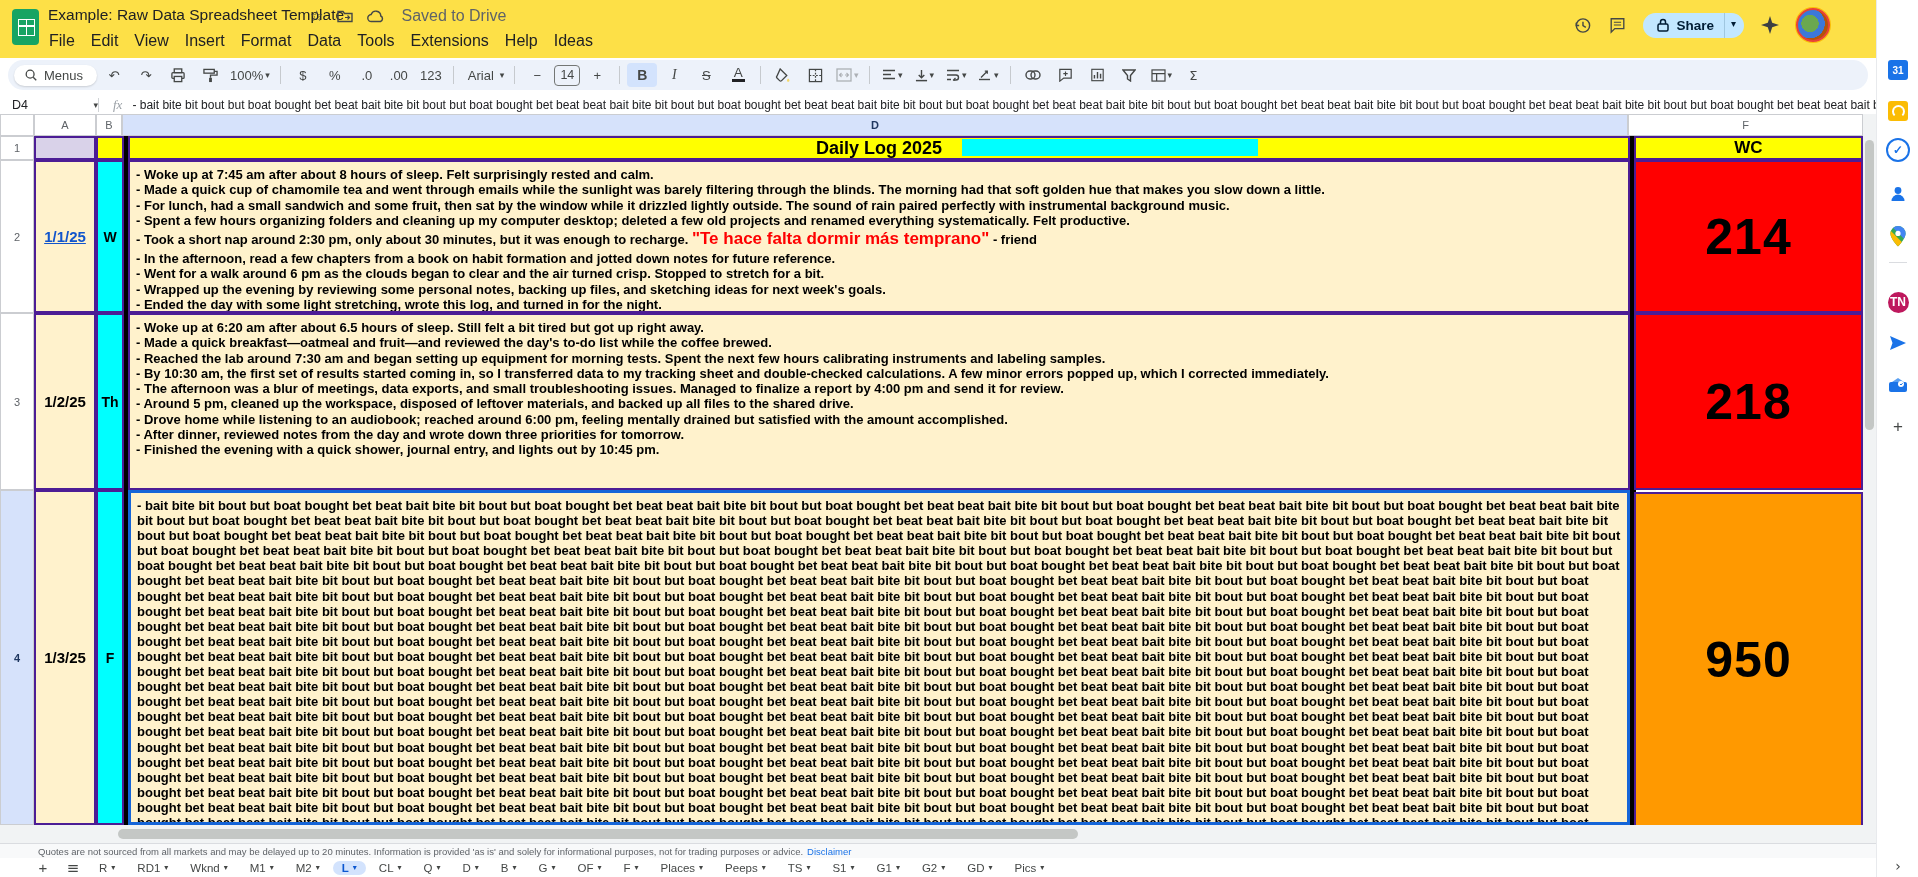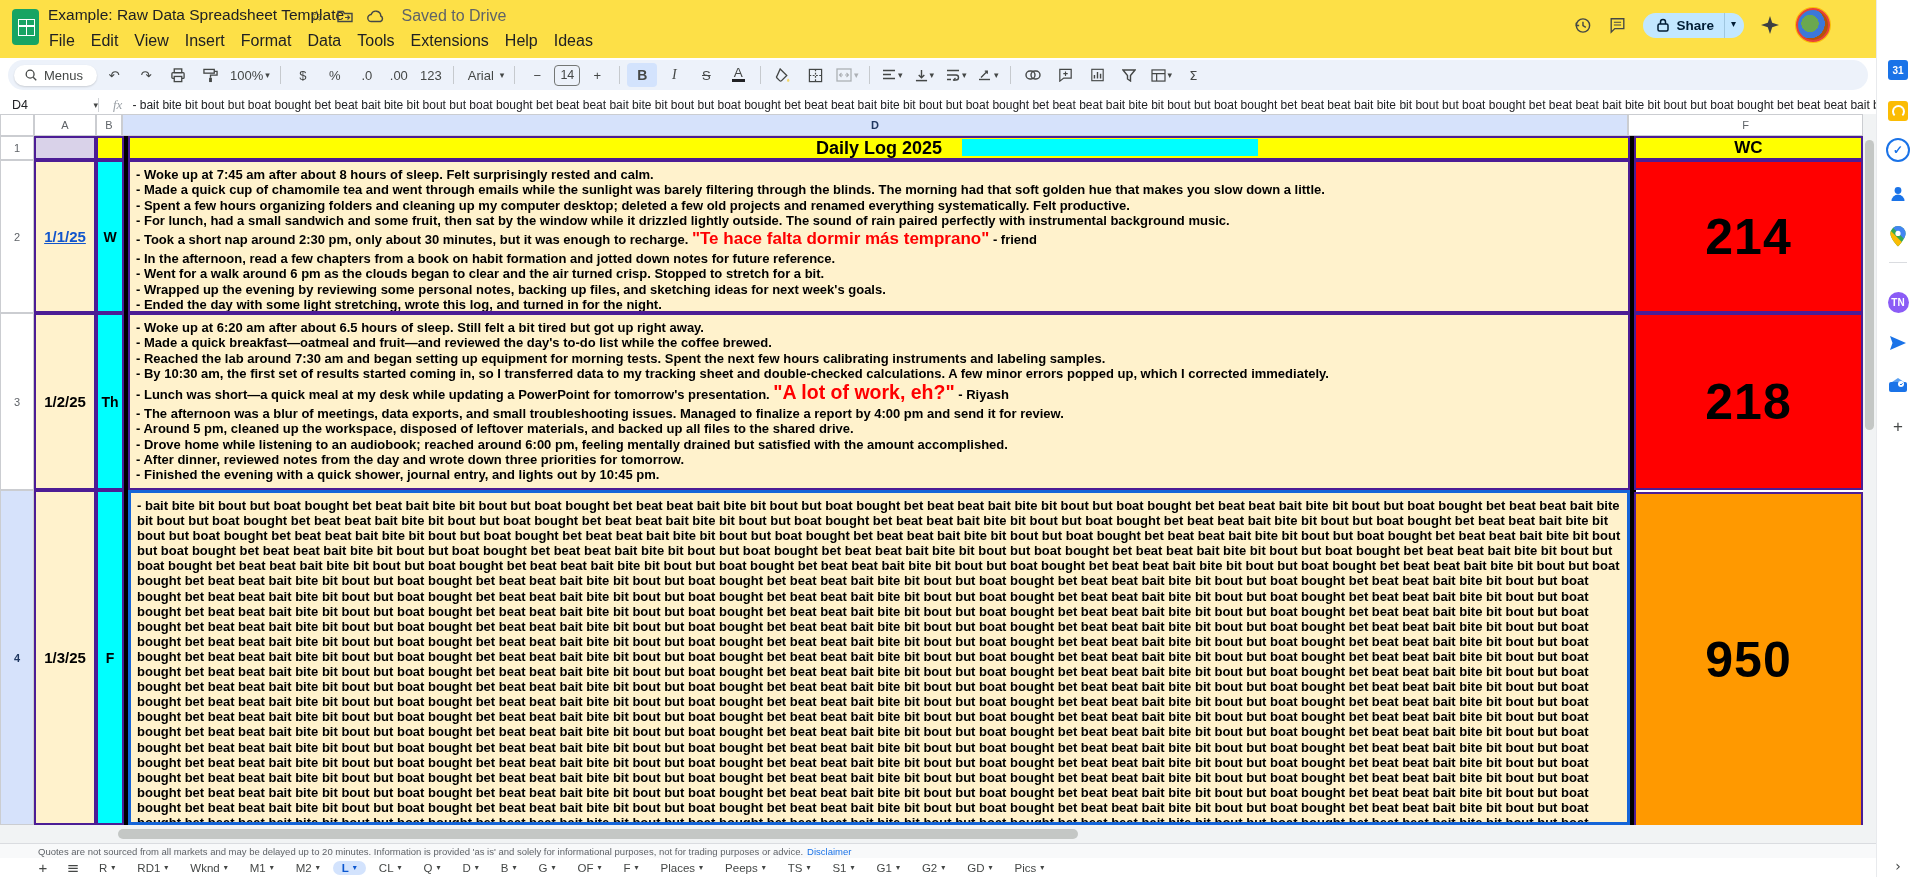--- a/index.html
+++ b/index.html
@@ -112,21 +112,21 @@
   
   .sidebar{position:absolute;left:1876px;top:0;width:42px;height:877px;background:#fff;border-left:1px solid #e8eaed;}
   .sideicon{position:absolute;left:9px;width:24px;height:24px;display:flex;align-items:center;justify-content:center;}
   .cal{background:#fff;border-radius:4px;}
   .cal .calbox{width:20px;height:20px;background:#1a73e8;color:#fff;border-radius:3px;
        font-size:10px;font-weight:bold;display:flex;align-items:center;justify-content:center;}
   .keepbox{width:20px;height:20px;background:#fbbc04;border-radius:3px;display:flex;align-items:center;justify-content:center;}
   .keepbulb{width:9px;height:9px;border:2px solid #fff;border-radius:50%;border-bottom-color:transparent;}
   .taskcircle{width:20px;height:20px;border-radius:50%;background:#fff;border:2px solid #1a73e8;
       color:#1a73e8;font-size:12px;font-weight:bold;display:flex;align-items:center;justify-content:center;}
-  .tncircle{width:21px;height:21px;border-radius:50%;background:#8b5cf6;color:#fff;font-size:10px;
+  .tncircle{width:21px;height:21px;border-radius:50%;background:#be185d;color:#fff;font-size:12px;
       font-weight:bold;display:flex;align-items:center;justify-content:center;}
   .sdivider{position:absolute;left:12px;width:18px;height:1px;background:#dadce0;}
   .plusicon{font-size:17px;color:#444746;}
 </style>
 </head>
 <body>
 
 <div class="app">
 
   <div class="hdr">
@@ -367,22 +367,22 @@
 
   <div class="cell cream cc" style="left:34px;top:160px;width:62px;height:153px;">
     <span class="date datelink">1/1/25</span>
   </div>
   <div class="cell cyanc cc" style="left:96px;top:160px;width:28px;height:153px;">
     <span class="daytxt">W</span>
   </div>
   <div class="cell cream logcell cell-d2" style="left:128px;top:160px;width:1502px;height:153px;">
       <div class="log-line">- Woke up at 7:45 am after about 8 hours of sleep. Felt surprisingly rested and calm.</div>
       <div class="log-line">- Made a quick cup of chamomile tea and went through emails while the sunlight was barely filtering through the blinds. The morning had that soft golden hue that makes you slow down a little.</div>
+      <div class="log-line">- For lunch, had a small sandwich and some fruit, then sat by the window while it drizzled lightly outside. The sound of rain paired perfectly with instrumental background music.</div>
       <div class="log-line">- Spent a few hours organizing folders and cleaning up my computer desktop; deleted a few old projects and renamed everything systematically. Felt productive.</div>
-      <div class="log-line">- For lunch, had a small sandwich and some fruit, then sat by the window while it drizzled lightly outside. The sound of rain paired perfectly with instrumental background music.</div>
       <div class="log-line quote-line"><span>- Took a short nap around 2:30 pm, only about 30 minutes, but it was enough to recharge. </span><span class="red-quote">"Te hace falta dormir más temprano"</span><span> - friend</span></div>
       <div class="log-line">- In the afternoon, read a few chapters from a book on habit formation and jotted down notes for future reference.</div>
       <div class="log-line">- Went for a walk around 6 pm as the clouds began to clear and the air turned crisp. Stopped to stretch for a bit.</div>
       <div class="log-line">- Wrapped up the evening by reviewing some personal notes, backing up files, and sketching ideas for next week's goals.</div>
       <div class="log-line">- Ended the day with some light stretching, wrote this log, and turned in for the night.</div>
     </div>
   <div class="cell redc cc" style="left:1634px;top:160px;width:229px;height:153px;">
     <span class="bignum">214</span>
   </div>
 
@@ -390,21 +390,20 @@
     <span class="date">1/2/25</span>
   </div>
   <div class="cell cyanc cc" style="left:96px;top:313px;width:28px;height:177px;">
     <span class="daytxt">Th</span>
   </div>
   <div class="cell cream logcell cell-d3" style="left:128px;top:313px;width:1502px;height:177px;">
       <div class="log-line">- Woke up at 6:20 am after about 6.5 hours of sleep. Still felt a bit tired but got up right away.</div>
       <div class="log-line">- Made a quick breakfast—oatmeal and fruit—and reviewed the day's to-do list while the coffee brewed.</div>
       <div class="log-line">- Reached the lab around 7:30 am and began setting up equipment for morning tests. Spent the next few hours calibrating instruments and labeling samples.</div>
       <div class="log-line">- By 10:30 am, the first set of results started coming in, so I transferred data to my tracking sheet and double-checked calculations. A few minor errors popped up, which I corrected immediately.</div>
-      <div class="log-line quote-line"><span>- Lunch was short—a quick meal at my desk while updating a PowerPoint for tomorrow's presentation. </span><span class="red-quote">"A lot of work, eh?"</span><span> - Riyash</span></div>
       <div class="log-line">- The afternoon was a blur of meetings, data exports, and small troubleshooting issues. Managed to finalize a report by 4:00 pm and send it for review.</div>
       <div class="log-line">- Around 5 pm, cleaned up the workspace, disposed of leftover materials, and backed up all files to the shared drive.</div>
       <div class="log-line">- Drove home while listening to an audiobook; reached around 6:00 pm, feeling mentally drained but satisfied with the amount accomplished.</div>
       <div class="log-line">- After dinner, reviewed notes from the day and wrote down three priorities for tomorrow.</div>
       <div class="log-line">- Finished the evening with a quick shower, journal entry, and lights out by 10:45 pm.</div>
     </div>
   <div class="cell redc cc" style="left:1634px;top:313px;width:229px;height:177px;">
     <span class="bignum">218</span>
   </div>
 

